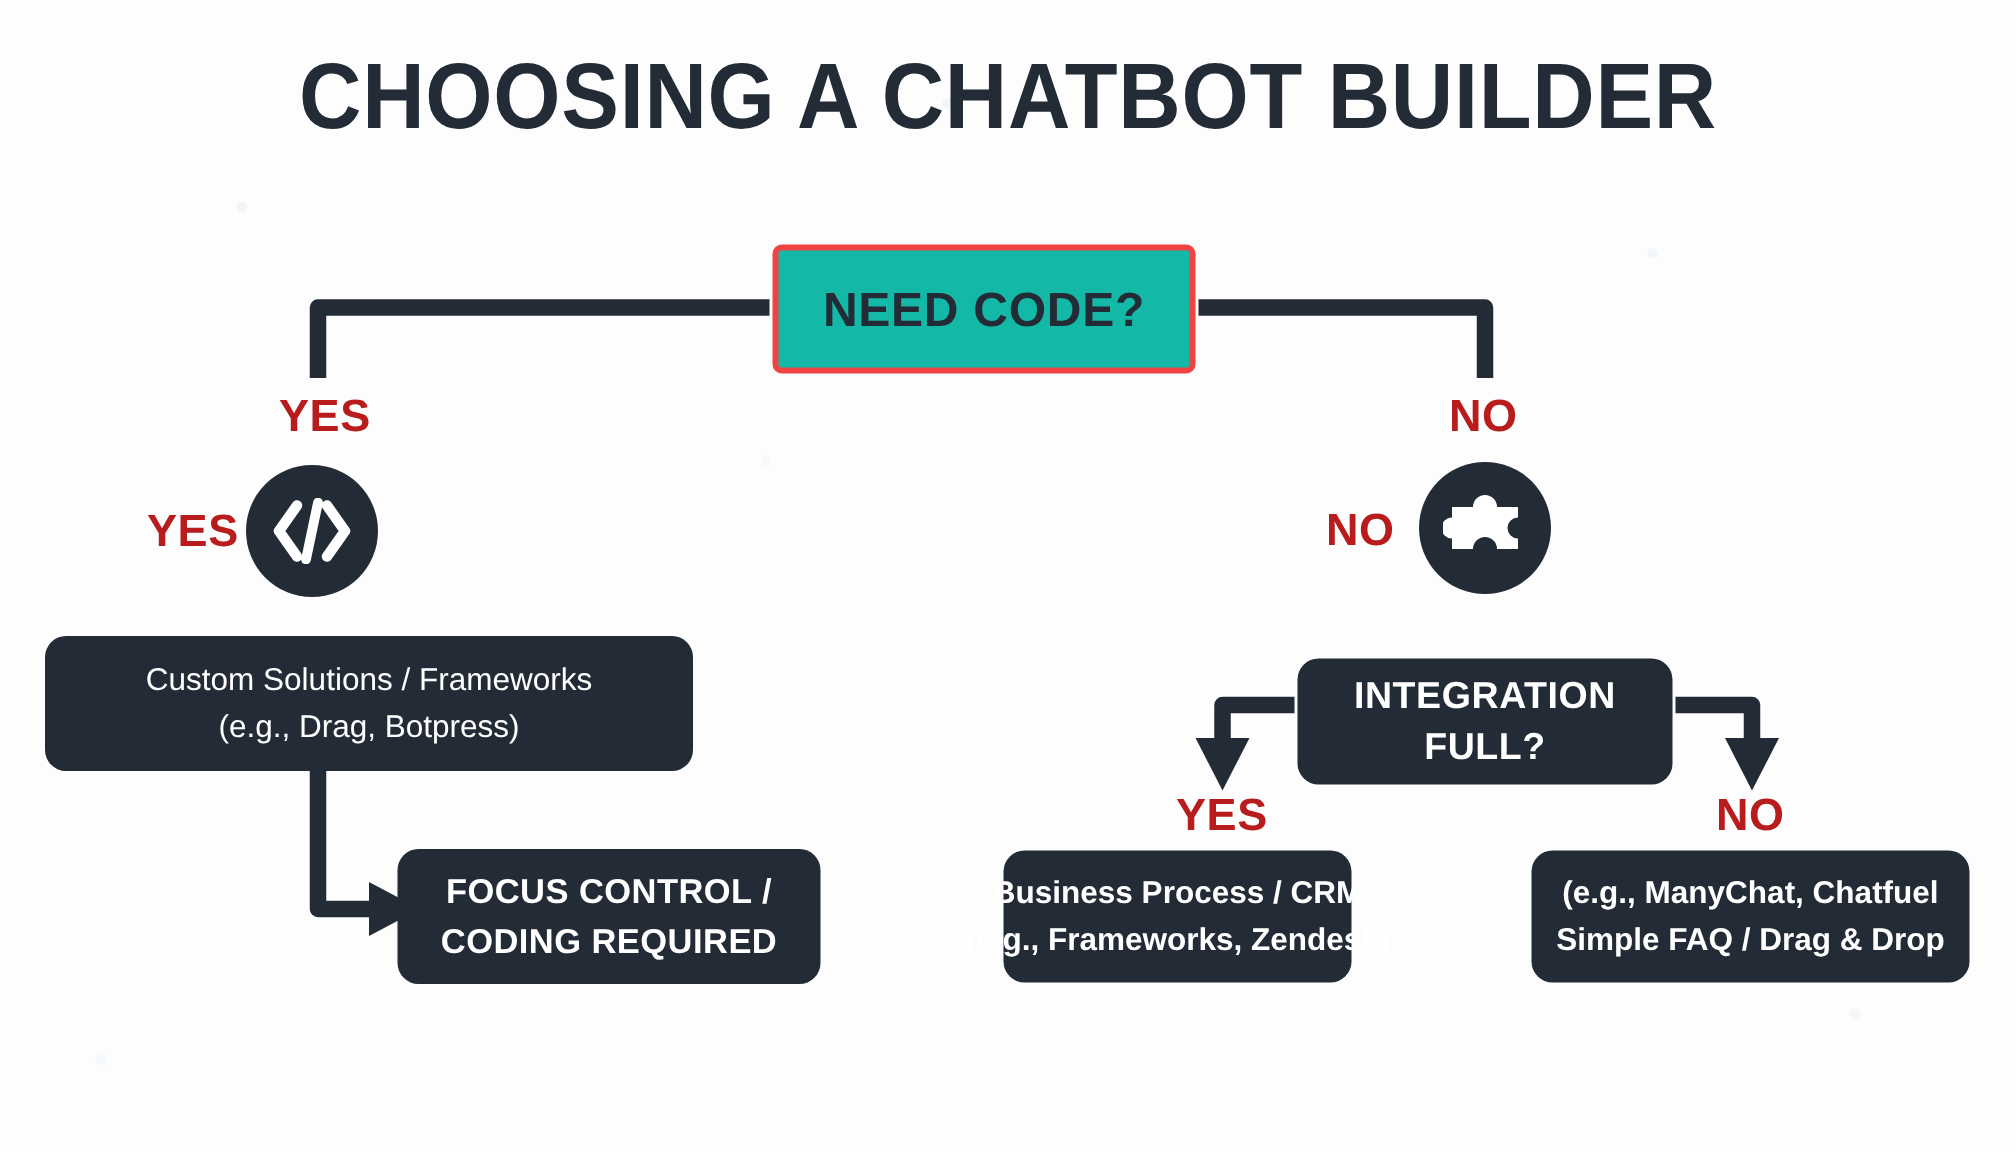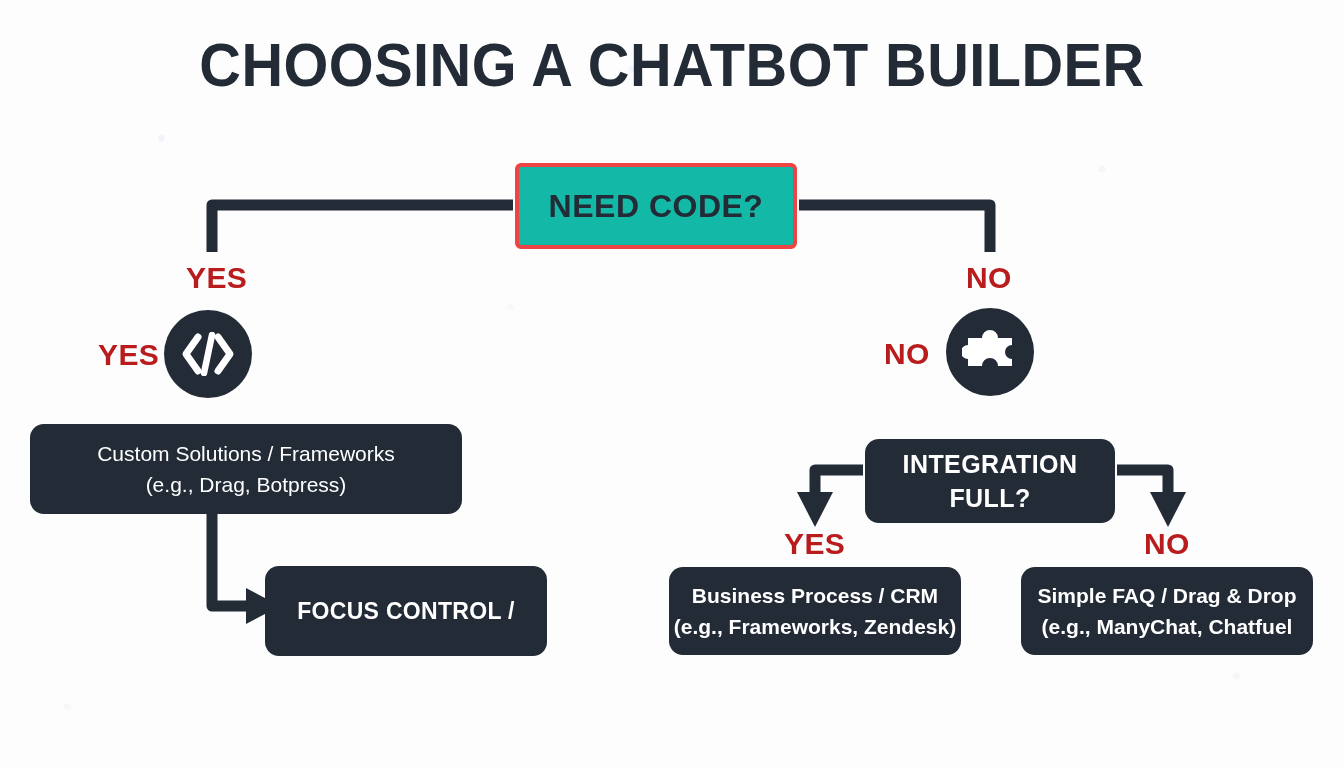--- a/index.html
+++ b/index.html
@@ -89,21 +89,21 @@
     left: 265px; top: 566px; width: 282px; height: 90px;
     font-size: 23px; font-weight: 700; line-height: 33px;
     flex-direction: column; letter-spacing: 0.3px;
   }
   #node-integration {
     left: 865px; top: 428px; width: 250px; height: 84px;
     font-size: 25px; font-weight: 700; line-height: 34px;
     flex-direction: column; letter-spacing: 0.4px; margin-top: 11px;
   }
   #node-business {
-    left: 669px; top: 567px; width: 292px; height: 88px;
+    left: 669px; top: 567px; width: 232px; height: 88px;
     font-size: 21px; font-weight: 700; line-height: 31px;
     flex-direction: column; padding: 0 20px;
   }
   #node-simple {
     left: 1021px; top: 567px; width: 292px; height: 88px;
     font-size: 21px; font-weight: 700; line-height: 31px;
     flex-direction: column; padding: 0 6px;
   }
 
   
@@ -165,35 +165,36 @@
     <span class="node-line">NEED CODE?</span>
   </div>
 
   <div class="node node-dark" id="node-custom">
     <span class="node-line">Custom Solutions / Frameworks</span>
     <span class="node-line">(e.g., Drag, Botpress)</span>
   </div>
 
   <div class="node node-dark" id="node-full-control">
     <span class="node-line">FOCUS CONTROL /</span>
+    <span class="node-line">CODING REQUIRED</span>
   </div>
 
   <div class="node node-dark" id="node-integration">
     <span class="node-line">INTEGRATION</span>
     <span class="node-line">FULL?</span>
   </div>
 
   <div class="node node-dark" id="node-business">
     <span class="node-line">Business Process / CRM</span>
     <span class="node-line">(e.g., Frameworks, Zendesk)</span>
   </div>
 
   <div class="node node-dark" id="node-simple">
+    <span class="node-line">(e.g., ManyChat, Chatfuel</span>
     <span class="node-line">Simple FAQ / Drag &amp; Drop</span>
-    <span class="node-line">(e.g., ManyChat, Chatfuel</span>
   </div>
 
   <div class="badge" id="badge-code">
     <svg width="56" height="44" viewBox="0 0 56 44">
       <path d="M18 5 L6 22 L18 39" fill="none" stroke="#ffffff" stroke-width="7" stroke-linecap="round" stroke-linejoin="round"></path>
       <path d="M38 5 L50 22 L38 39" fill="none" stroke="#ffffff" stroke-width="7" stroke-linecap="round" stroke-linejoin="round"></path>
       <path d="M32 3 L24 41" fill="none" stroke="#ffffff" stroke-width="6.5" stroke-linecap="round"></path>
     </svg>
   </div>
 

